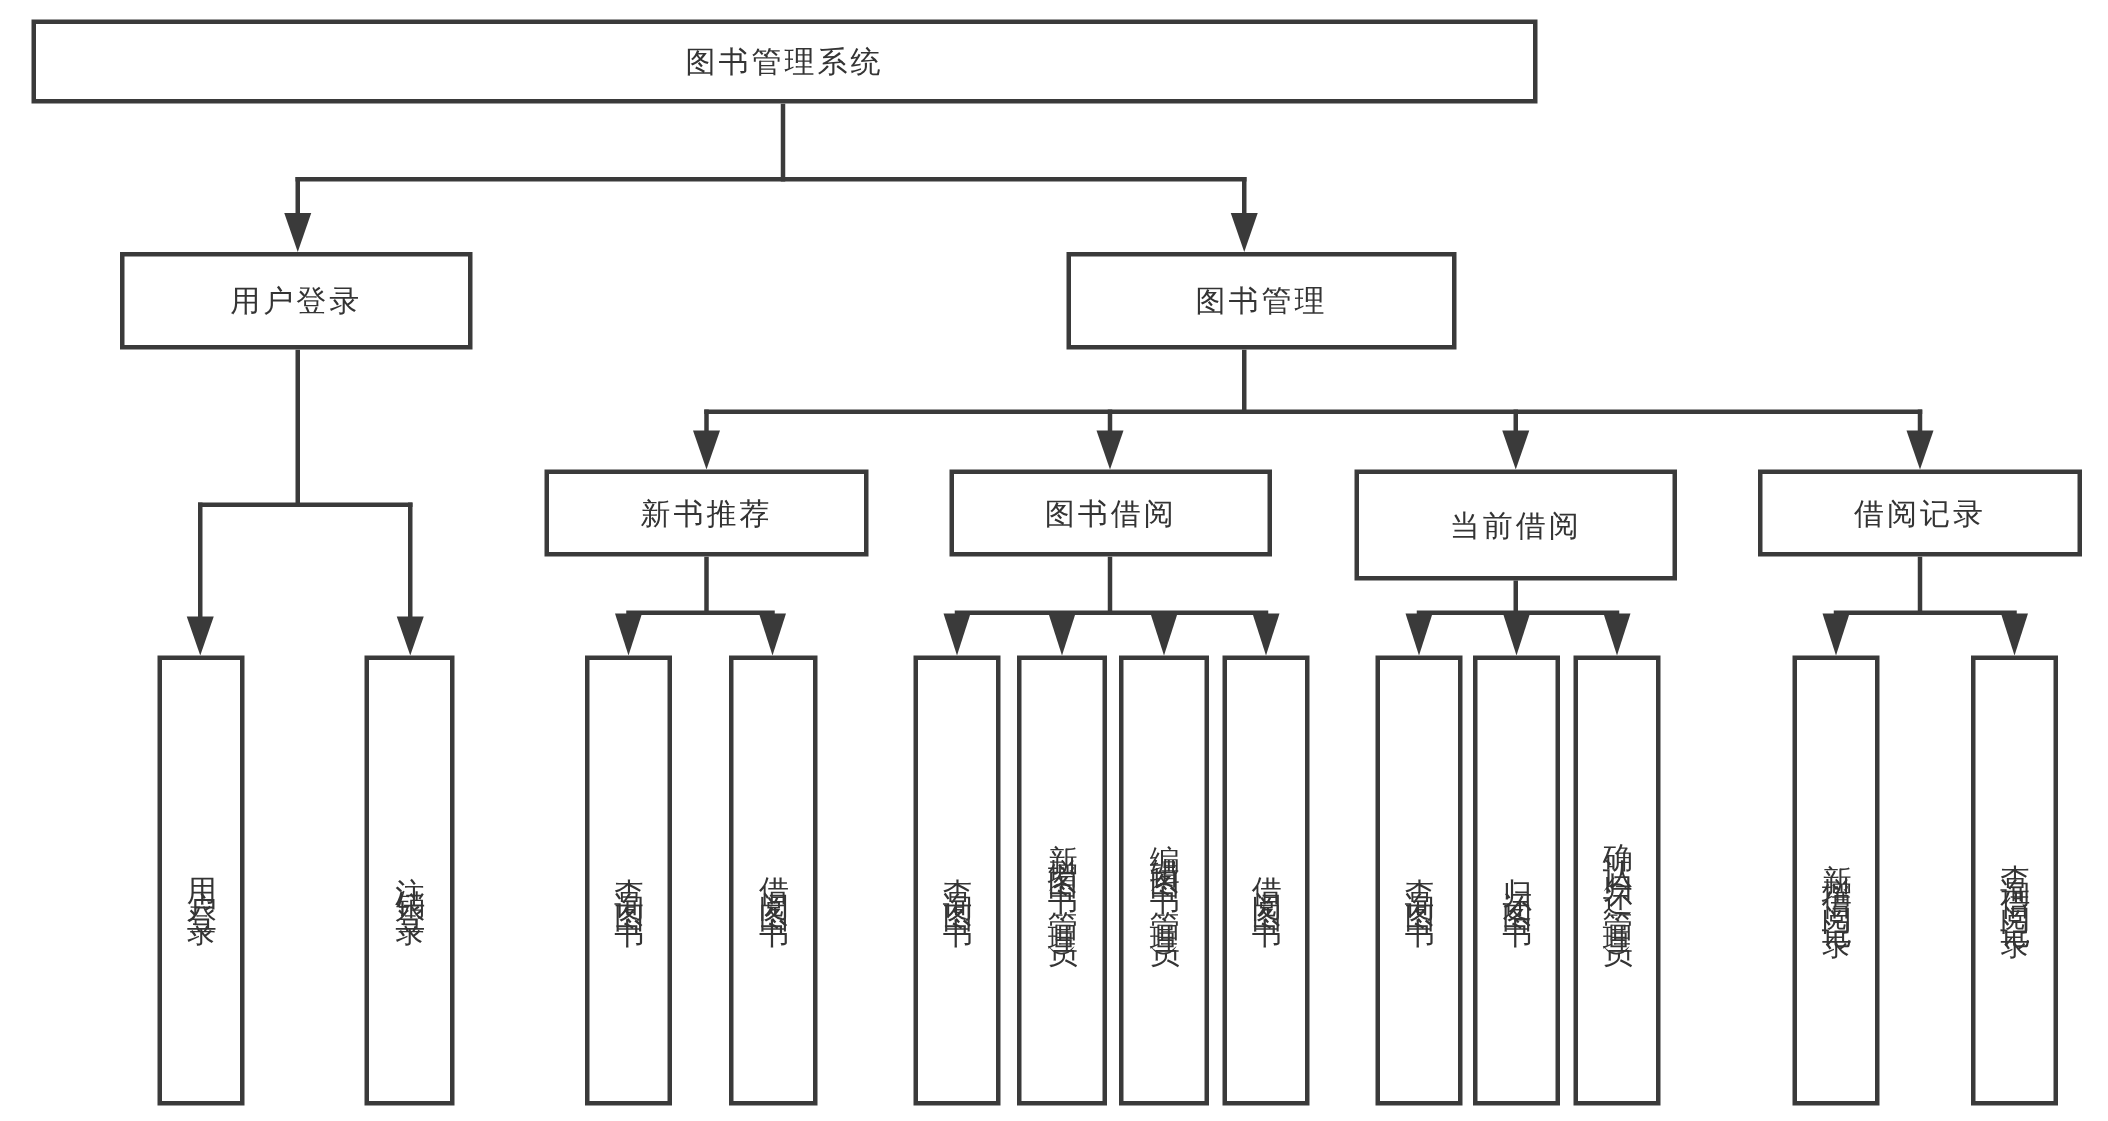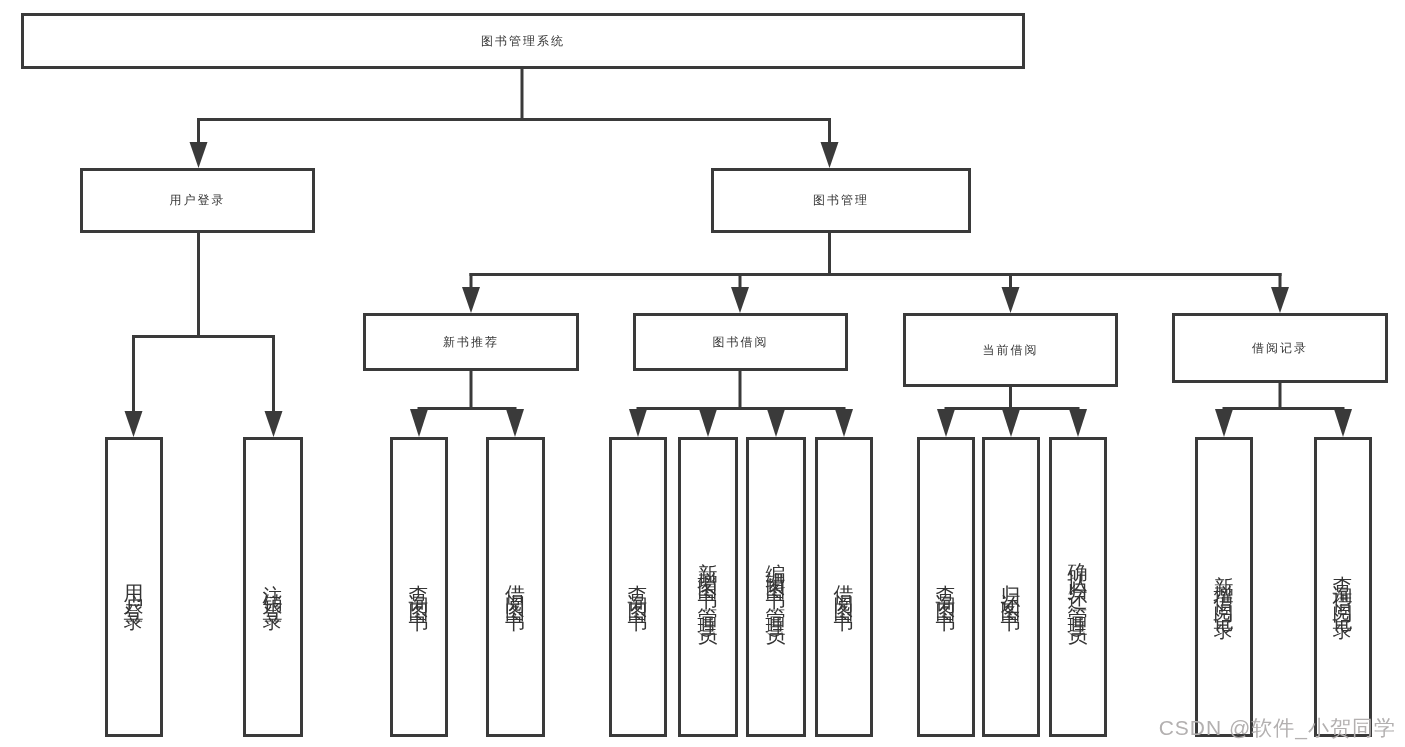--- a/index.html
+++ b/index.html
@@ -20,21 +20,21 @@
   .node{
     position:absolute;
     box-sizing:border-box;
     border:3px solid var(--line);
     background:#fff;
     display:flex;align-items:center;justify-content:center;
     z-index:1;
   }
   .node .label{
     color:var(--text);
-    font-size:12px;
+    font-size:20px;
     letter-spacing:2px;
     white-space:nowrap;
   }
   .node.leaf .label{
     writing-mode:vertical-rl;
     text-orientation:mixed;
     letter-spacing:9px;
     font-size:20px;
     white-space:normal;
     line-height:1;
@@ -122,21 +122,21 @@
 
   <div class="node" style="left:633px;top:313px;width:215px;height:58px">
     <span class="label">图书借阅</span>
   </div>
   <div class="node" style="left:363px;top:313px;width:216px;height:58px">
     <span class="label">新书推荐</span>
   </div>
   <div class="node" style="left:903px;top:313px;width:215px;height:74px">
     <span class="label">当前借阅</span>
   </div>
-  <div class="node" style="left:1172px;top:313px;width:216px;height:70px">
+  <div class="node" style="left:1172px;top:313px;width:216px;height:58px">
     <span class="label">借阅记录</span>
   </div>
 
   <div class="node leaf" style="left:105px;top:437px;width:58px;height:300px">
     <span class="label">用户登录</span>
   </div>
   <div class="node leaf" style="left:243px;top:437px;width:60px;height:300px">
     <span class="label">注销登录</span>
   </div>
 
@@ -170,15 +170,14 @@
     <span class="label">确认归还（管理员）</span>
   </div>
 
   <div class="node leaf" style="left:1195px;top:437px;width:58px;height:300px">
     <span class="label">新增借阅记录</span>
   </div>
   <div class="node leaf" style="left:1314px;top:437px;width:58px;height:300px">
     <span class="label">查询借阅记录</span>
   </div>
 
-  <div class="watermark">CSDN @软件_小贺同学</div>
 
 </div>
 
 </body></html>

